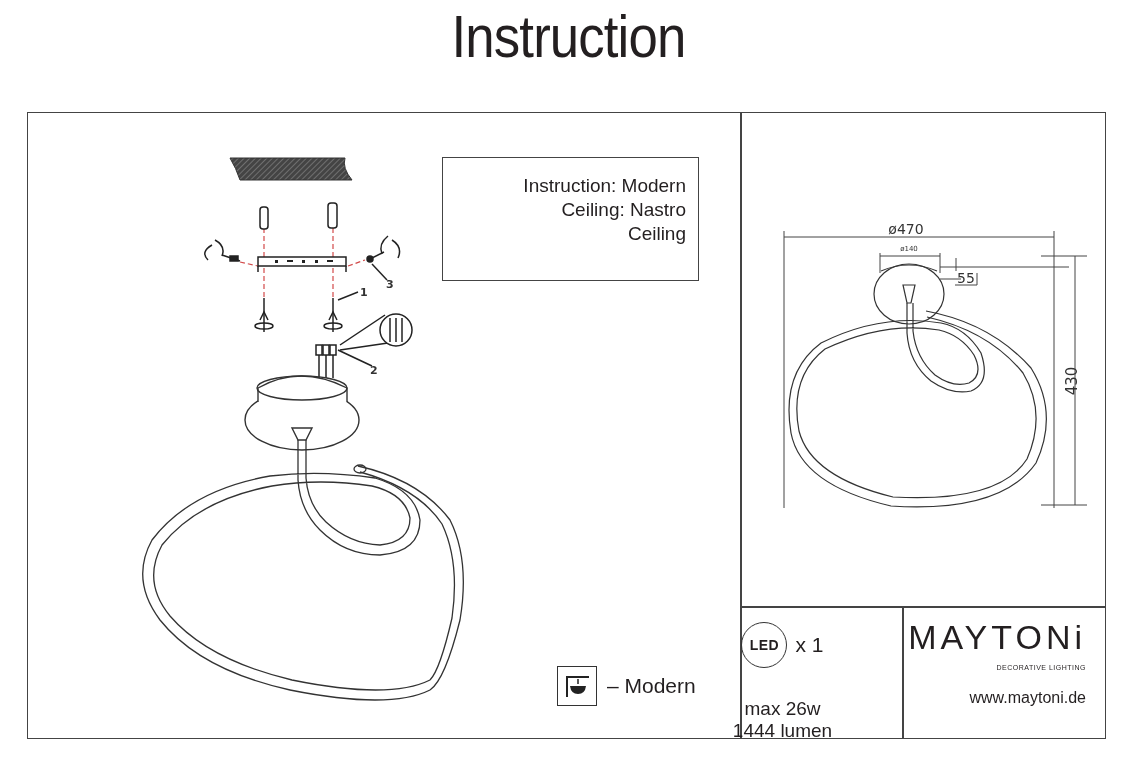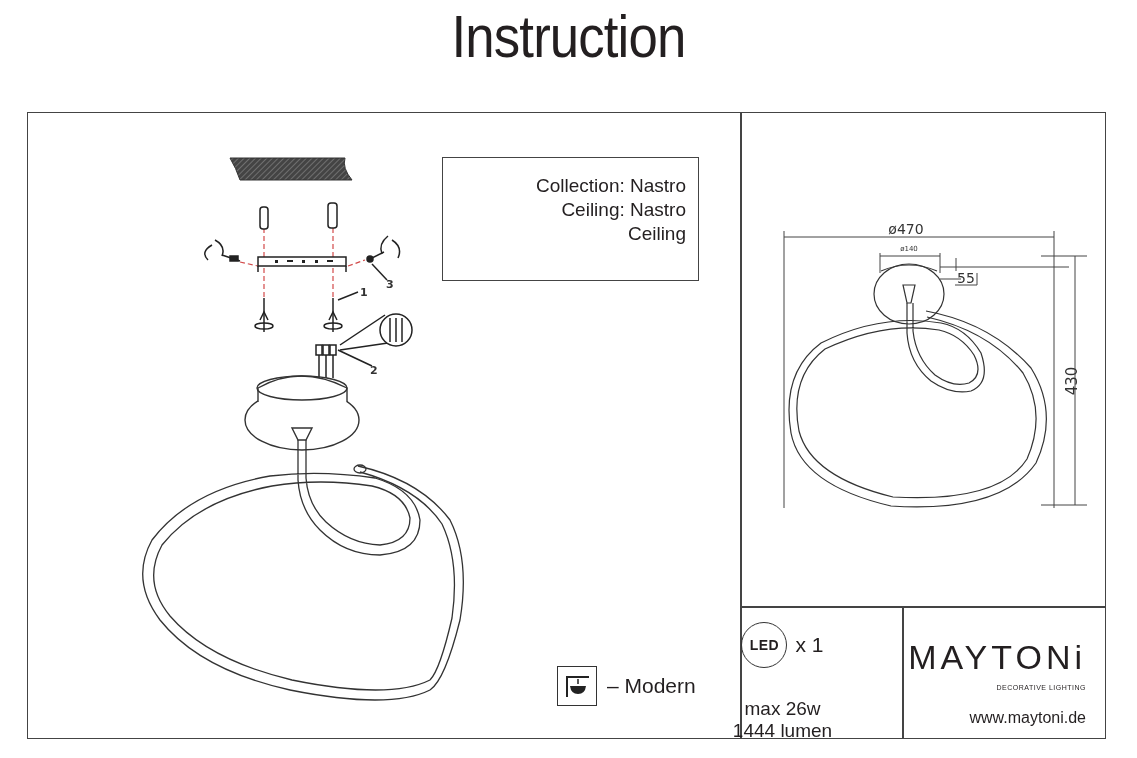--- a/index.html
+++ b/index.html
@@ -13,38 +13,38 @@
   .infobox div{white-space:nowrap;}
   svg{position:absolute;}
   .mount-legend{position:absolute;left:557px;top:666px;display:flex;align-items:center;}
   .mount-icon{width:40px;height:40px;border:1.5px solid #333;box-sizing:border-box;position:relative;}
   .mount-label{font-size:21px;margin-left:10px;}
   .led-block{position:absolute;left:702px;top:608px;width:161px;height:131px;text-align:center;}
   .led-row{display:flex;justify-content:center;align-items:center;margin-top:14px;}
   .led-circle{width:46px;height:46px;border:1.5px solid #333;border-radius:50%;box-sizing:border-box;display:flex;align-items:center;justify-content:center;font-weight:bold;font-size:14px;letter-spacing:0.5px;}
   .led-count{font-size:21px;margin-left:8px;}
   .spec{font-size:19px;line-height:22px;}
-  .brand-block{position:absolute;left:904px;top:608px;width:202px;height:131px;}
+  .brand-block{position:absolute;left:904px;top:588px;width:202px;height:131px;}
   .brand{position:absolute;right:20px;top:30px;font-size:34px;letter-spacing:4px;font-weight:500;}
   .brand-sub{position:absolute;right:20px;top:76px;font-size:7px;letter-spacing:0.5px;}
   .url{position:absolute;right:20px;top:101px;font-size:16px;}
   .dim{font-family:"DejaVu Sans",sans-serif;fill:#333;}
 </style>
 </head>
 <body>
 
 <div class="title">Instruction</div>
 
 <div class="frame"></div>
 <div class="vdiv"></div>
 <div class="hdiv"></div>
 <div class="vdiv2"></div>
 
 <div class="infobox">
-  <div>Collection: Nastro</div>
+  <div>Instruction: Modern</div>
   <div>Ceiling: Nastro</div>
   <div>Ceiling</div>
 </div>
 
 <svg style="left:0;top:0;" width="740" height="758" viewBox="0 0 740 758">
   <defs>
     <pattern id="hatch" width="4" height="4" patternUnits="userSpaceOnUse" patternTransform="rotate(45)">
       <rect width="4" height="4" fill="#444"></rect>
       <line x1="0" y1="0" x2="0" y2="4" stroke="#999" stroke-width="1"></line>
     </pattern>

